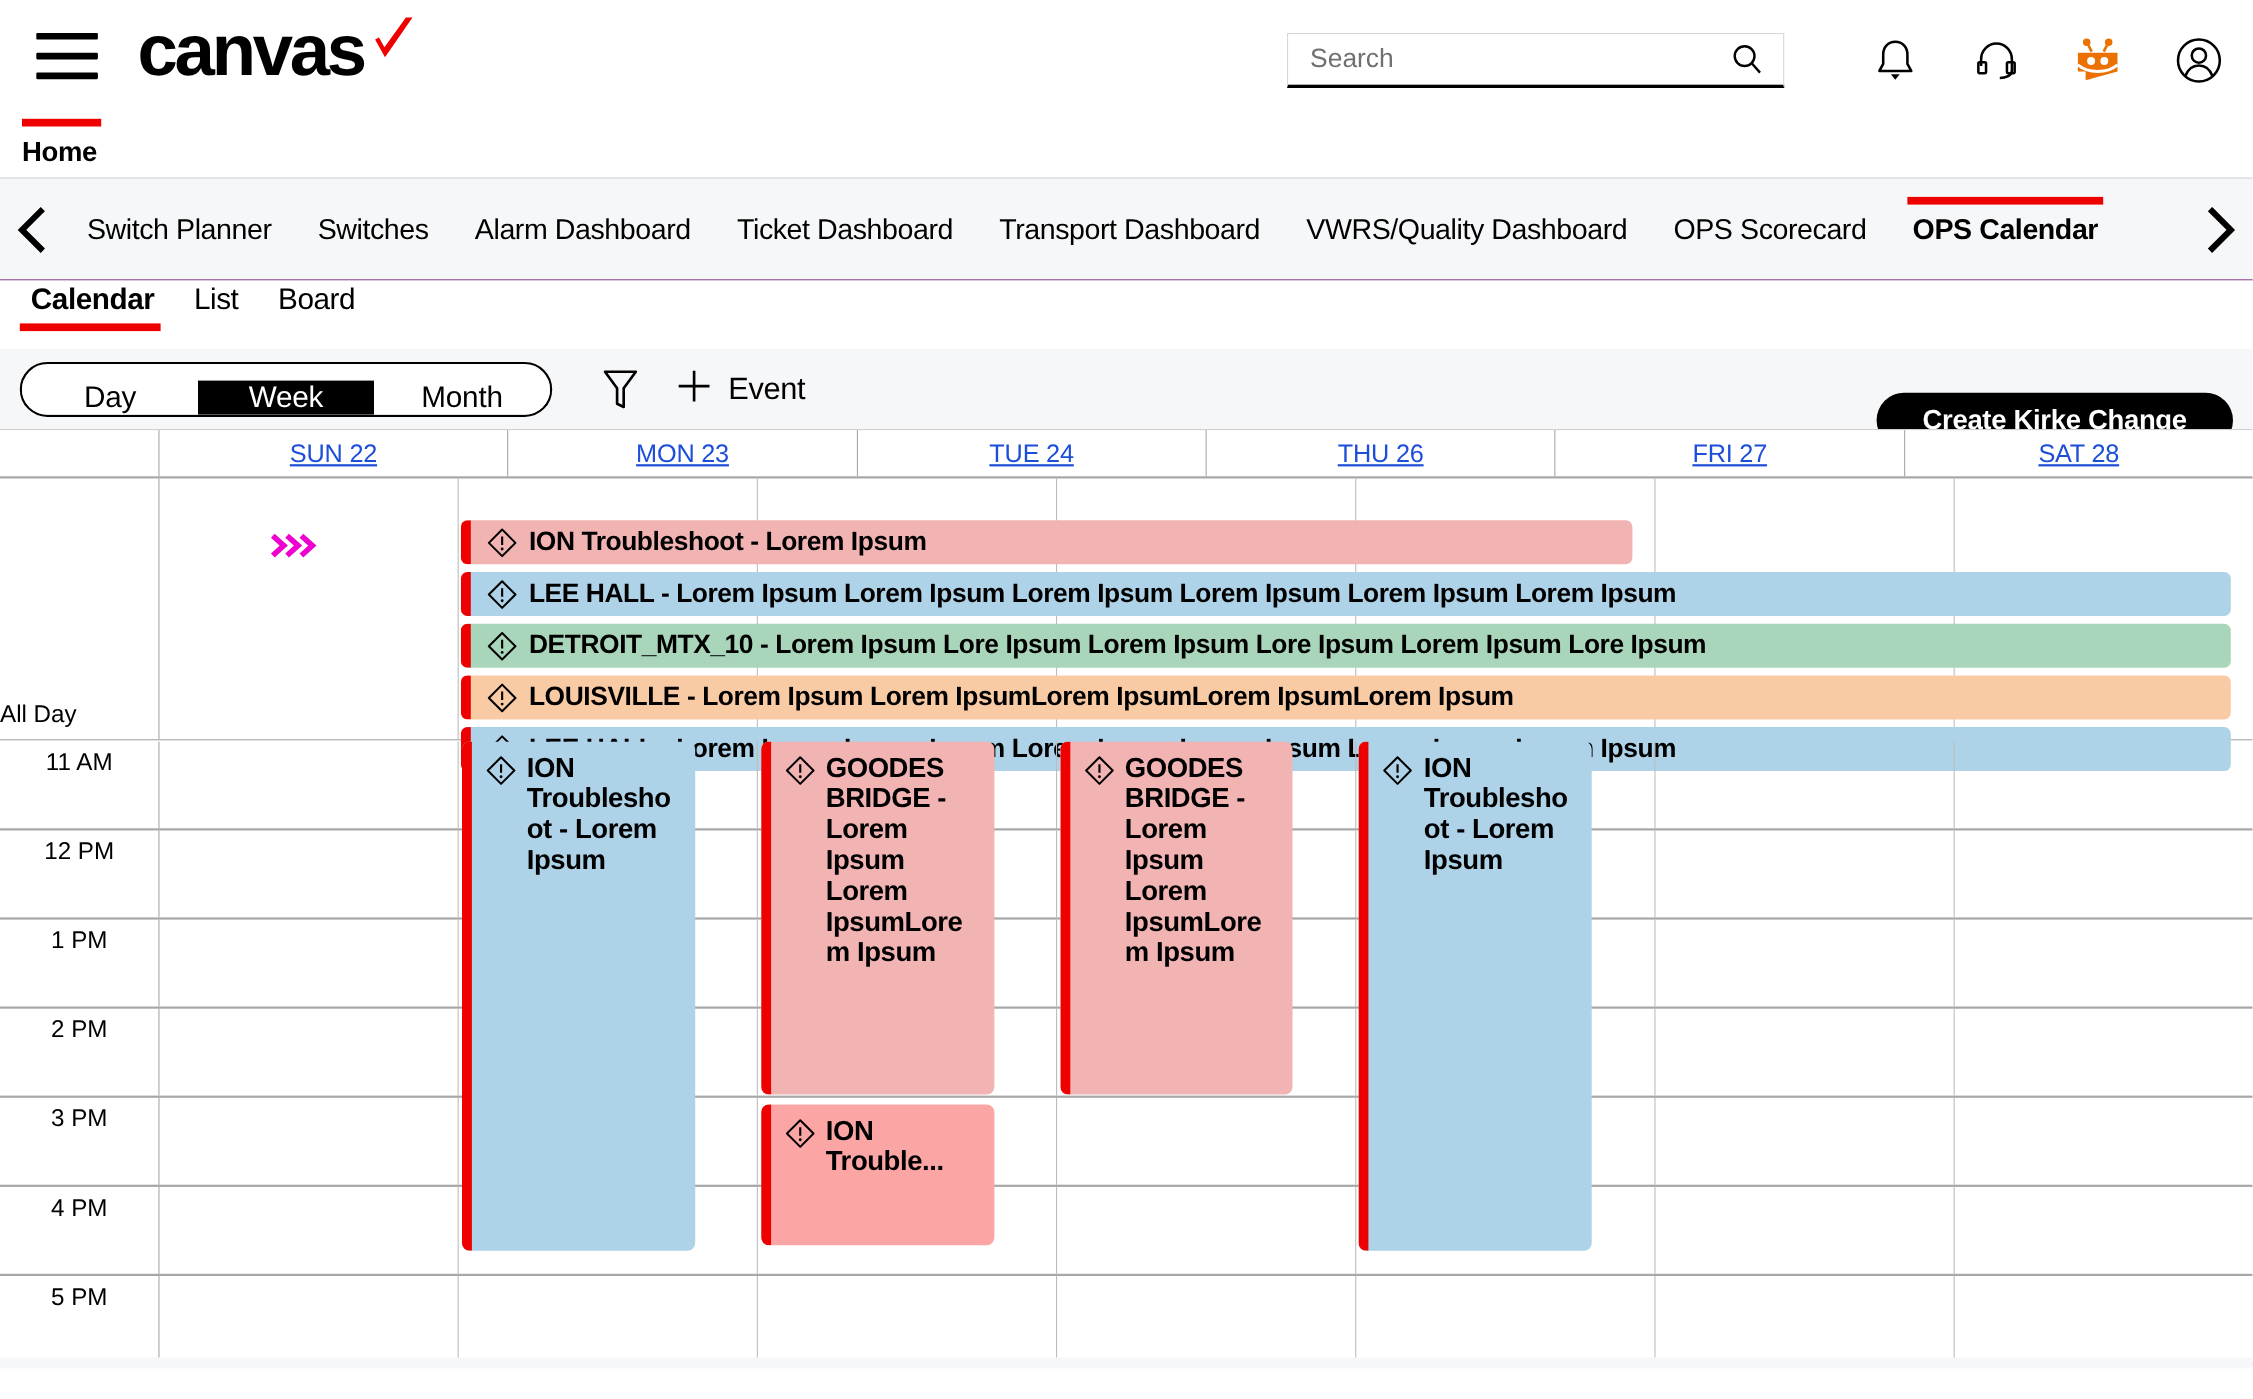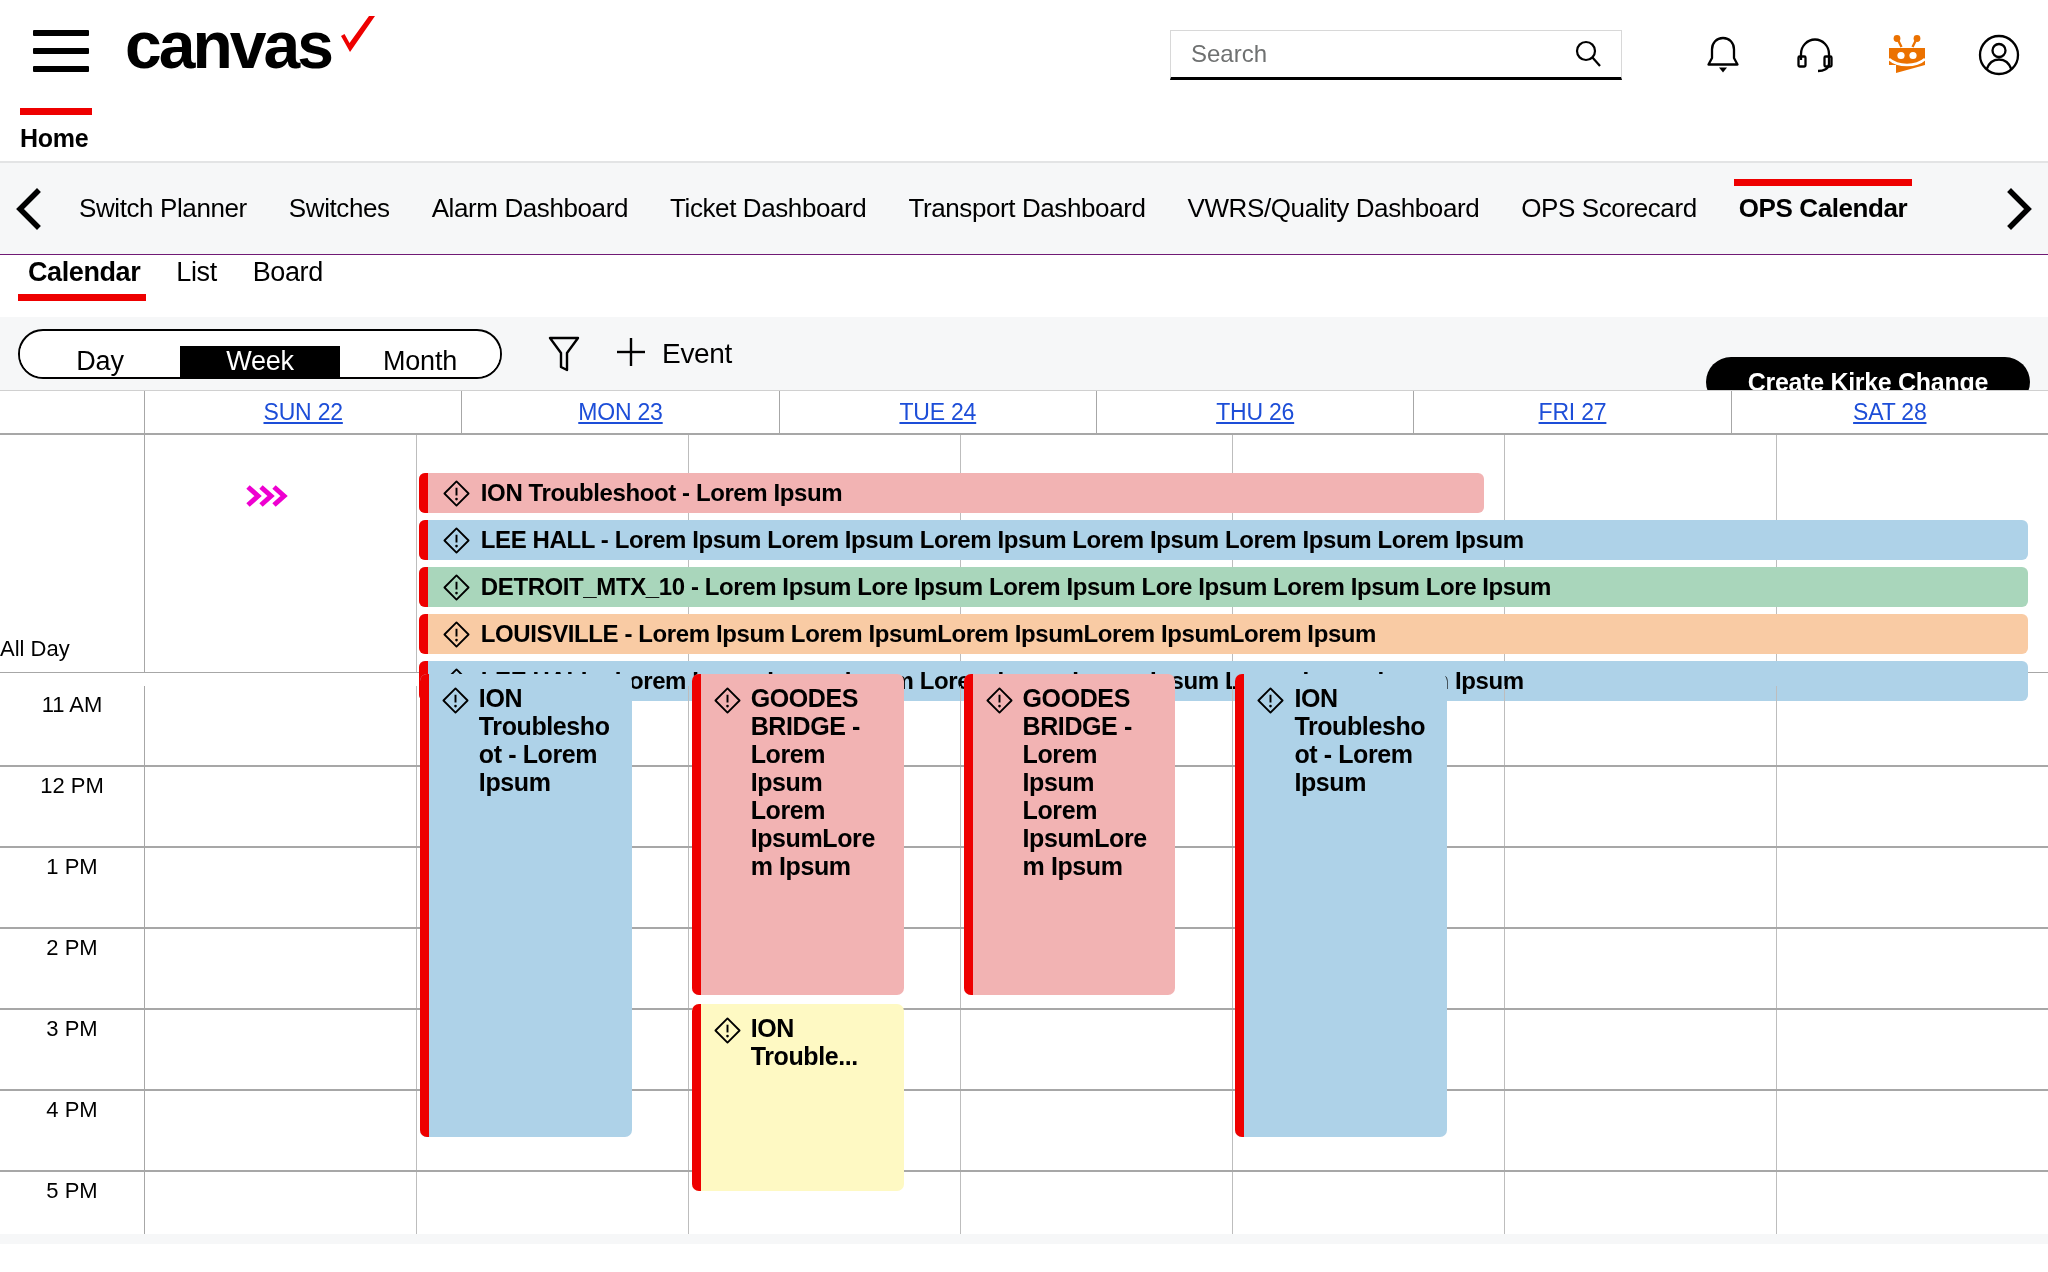--- a/index.html
+++ b/index.html
@@ -290,21 +290,20 @@
   .timegrid {
     position: absolute; left: 0; right: 0;
     top: 283px; bottom: 0;
     overflow: hidden;
   }
   .tg-rows { position: absolute; inset: 0; }
   .tg-row {
     position: absolute; left: 0; right: 0;
     height: 81px;
     border-bottom: 2px solid #a7a7a7;
-    margin-top: 12px;
   }
   .tg-row-label {
     position: absolute; left: 0; top: 0;
     width: 145px; height: 100%;
     border-right: 1px solid #a7a7a7;
     display: flex; align-items: flex-start; justify-content: center;
     padding-top: 6px;
   }
   .tg-label-txt { font-size: 22px; color: #000; }
   .tg-cols {
@@ -723,21 +722,21 @@
           <div class="ev-accent"></div>
           <div class="ev-body">
             <span class="ev-icon"><svg width="29" height="29" viewBox="0 0 30 30">
                 <path d="M15 2.5 L27.5 15 L15 27.5 L2.5 15 Z" fill="none" stroke="#000" stroke-width="1.9" stroke-linejoin="round"></path>
                 <line x1="15" y1="9" x2="15" y2="17" stroke="#000" stroke-width="2"></line>
                 <circle cx="15" cy="20.8" r="1.35" fill="#000"></circle>
               </svg></span>
             <div class="ev-title">ION Troubleshoot - Lorem Ipsum</div>
           </div>
         </div>
-        <div class="ev" style="background: #fef9c3; left: 546.714px; width: 211.857px; top: 330px; height: 187px;">
+        <div class="ev" style="background: #fca5a5; left: 546.714px; width: 211.857px; top: 330px; height: 128px;">
           <div class="ev-accent"></div>
           <div class="ev-body">
             <span class="ev-icon"><svg width="29" height="29" viewBox="0 0 30 30">
                 <path d="M15 2.5 L27.5 15 L15 27.5 L2.5 15 Z" fill="none" stroke="#000" stroke-width="1.9" stroke-linejoin="round"></path>
                 <line x1="15" y1="9" x2="15" y2="17" stroke="#000" stroke-width="2"></line>
                 <circle cx="15" cy="20.8" r="1.35" fill="#000"></circle>
               </svg></span>
             <div class="ev-title">ION Trouble...</div>
           </div>
         </div>

